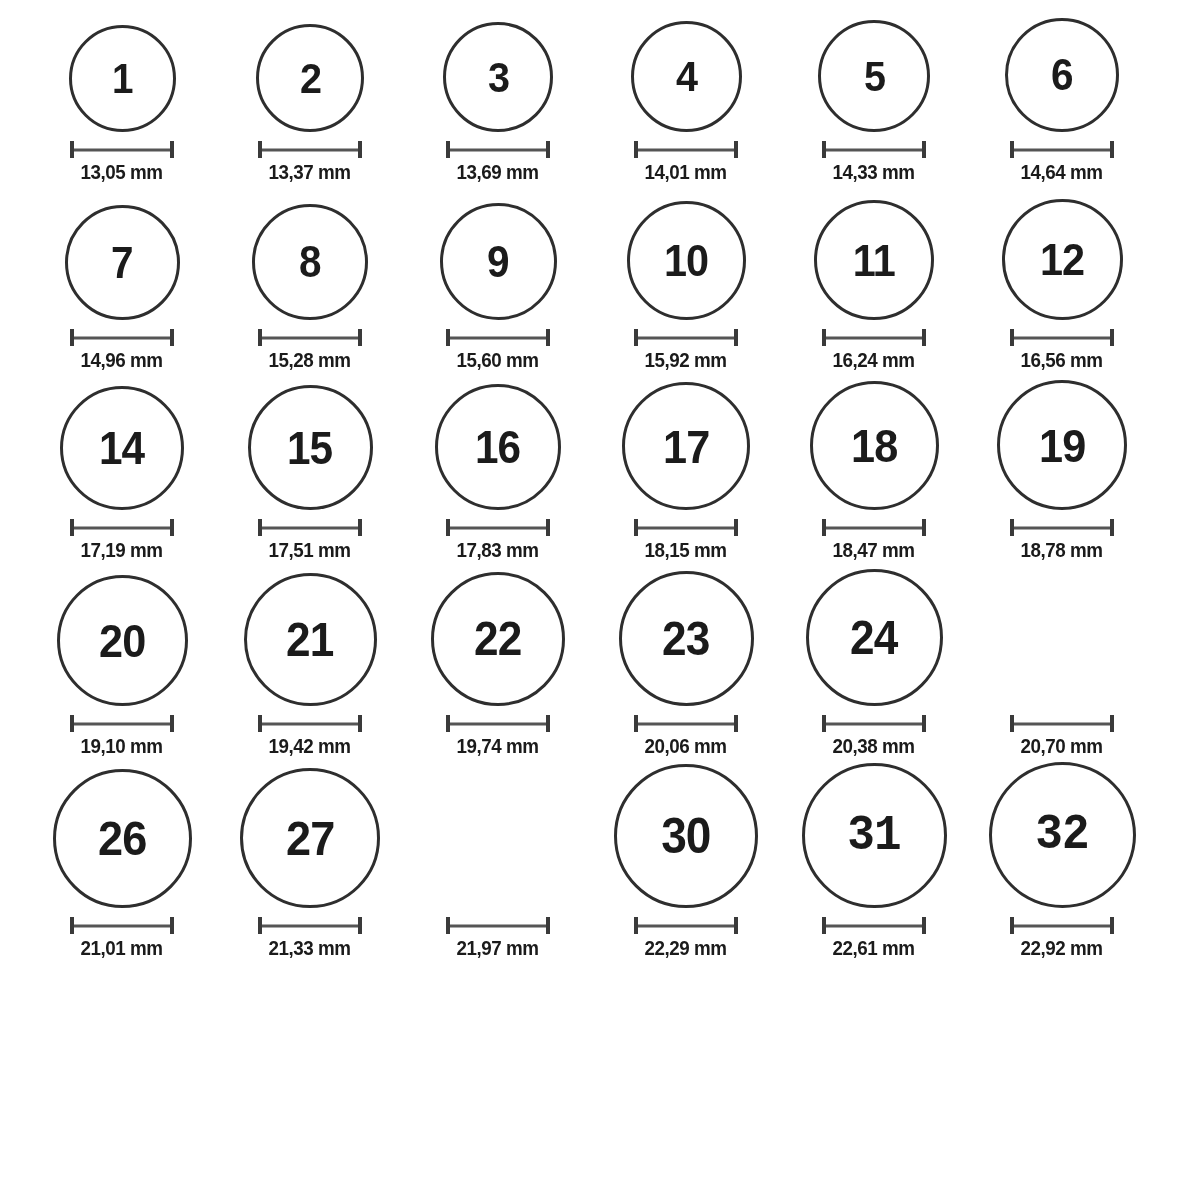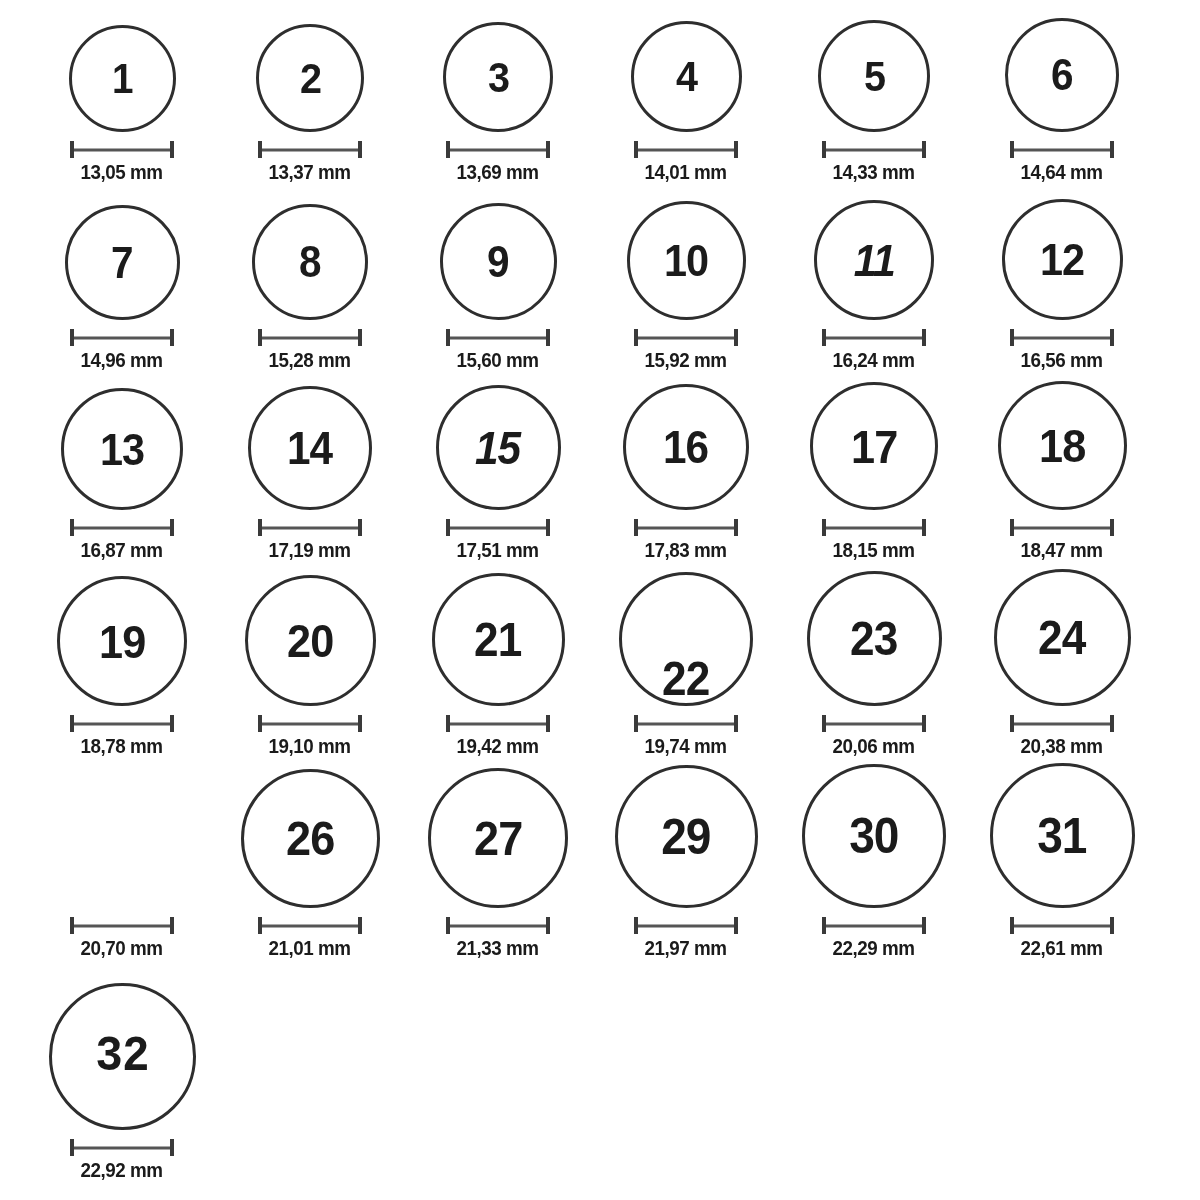--- a/index.html
+++ b/index.html
@@ -148,53 +148,46 @@
 
   <div class="cell">
     <div class="circle" style="width: 119px; height: 119px;">
       <span class="num" style="font-size: 45px;">10</span>
     </div>
     <div class="ruler"></div>
     <div class="mm-label">15,92 mm</div>
   </div>
 
   <div class="cell">
-    <div class="circle" style="width: 120px; height: 120px; font-style: italic;">
+    <div class="circle" style="width: 120px; height: 120px;">
       <span class="num" style="font-size: 45px;">11</span>
     </div>
     <div class="ruler"></div>
     <div class="mm-label">16,24 mm</div>
   </div>
 
   <div class="cell">
     <div class="circle" style="width: 121px; height: 121px;">
       <span class="num" style="font-size: 45px;">12</span>
     </div>
     <div class="ruler"></div>
     <div class="mm-label">16,56 mm</div>
   </div>
 
-  <div class="cell">
-    <div class="circle" style="width: 122px; height: 122px;">
-      <span class="num" style="font-size: 45px;">13</span>
-    </div>
-    <div class="ruler"></div>
-    <div class="mm-label">16,87 mm</div>
-  </div>
 
   <div class="cell">
     <div class="circle" style="width: 124px; height: 124px;">
       <span class="num" style="font-size: 46px;">14</span>
     </div>
     <div class="ruler"></div>
     <div class="mm-label">17,19 mm</div>
   </div>
 
   <div class="cell">
-    <div class="circle" style="width: 125px; height: 125px; font-style: italic;">
+    <div class="circle" style="width: 125px; height: 125px;">
       <span class="num" style="font-size: 46px;">15</span>
     </div>
     <div class="ruler"></div>
     <div class="mm-label">17,51 mm</div>
   </div>
 
   <div class="cell">
     <div class="circle" style="width: 126px; height: 126px;">
       <span class="num" style="font-size: 46px;">16</span>
     </div>
@@ -236,21 +229,21 @@
 
   <div class="cell">
     <div class="circle" style="width: 133px; height: 133px;">
       <span class="num" style="font-size: 48px;">21</span>
     </div>
     <div class="ruler"></div>
     <div class="mm-label">19,42 mm</div>
   </div>
 
   <div class="cell">
-    <div class="circle" style="width: 134px; height: 134px; align-items: flex-end;">
+    <div class="circle" style="width: 134px; height: 134px;">
       <span class="num" style="font-size: 48px;">22</span>
     </div>
     <div class="ruler"></div>
     <div class="mm-label">19,74 mm</div>
   </div>
 
   <div class="cell">
     <div class="circle" style="width: 135px; height: 135px;">
       <span class="num" style="font-size: 48px;">23</span>
     </div>
@@ -282,37 +275,34 @@
   <div class="cell">
     <div class="circle" style="width: 140px; height: 140px;">
       <span class="num" style="font-size: 49px;">27</span>
     </div>
     <div class="ruler"></div>
     <div class="mm-label">21,33 mm</div>
   </div>
 
 
   <div class="cell">
-    <div class="circle" style="width: 143px; height: 143px;">
-      <span class="num" style="font-size: 50px;">29</span>
-    </div>
     <div class="ruler"></div>
     <div class="mm-label">21,97 mm</div>
   </div>
 
   <div class="cell">
     <div class="circle" style="width: 144px; height: 144px;">
       <span class="num" style="font-size: 50px;">30</span>
     </div>
     <div class="ruler"></div>
     <div class="mm-label">22,29 mm</div>
   </div>
 
   <div class="cell">
-    <div class="circle" style="width: 145px; height: 145px;">
+    <div class="circle" style="width: 145px; height: 145px; font-family: Liberation Mono, monospace;">
       <span class="num" style="font-size: 50px;">31</span>
     </div>
     <div class="ruler"></div>
     <div class="mm-label">22,61 mm</div>
   </div>
 
   <div class="cell">
     <div class="circle" style="width: 147px; height: 147px; font-family: Liberation Mono, monospace;">
       <span class="num" style="font-size: 50px;">32</span>
     </div>

